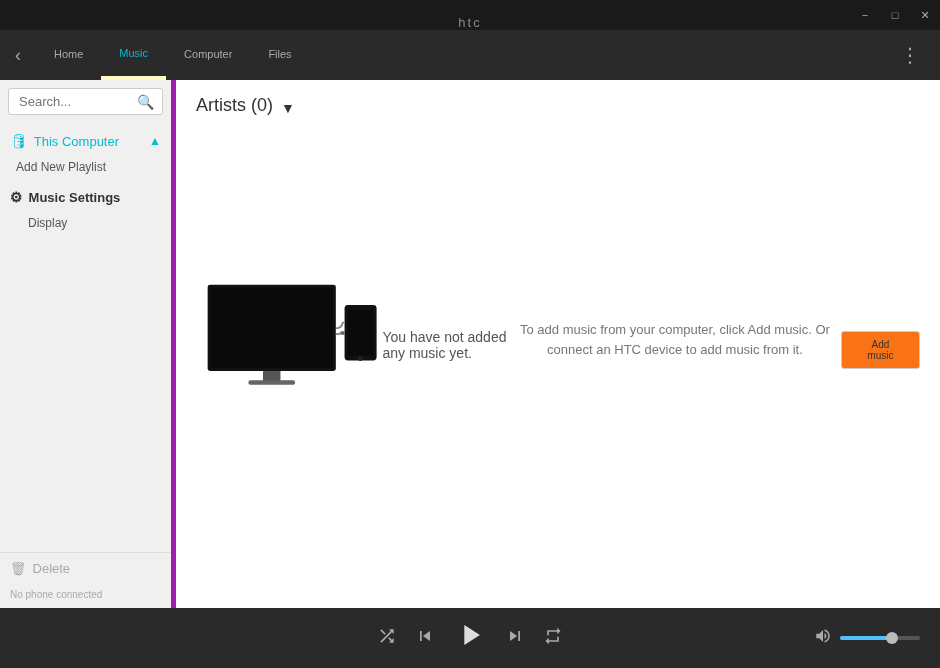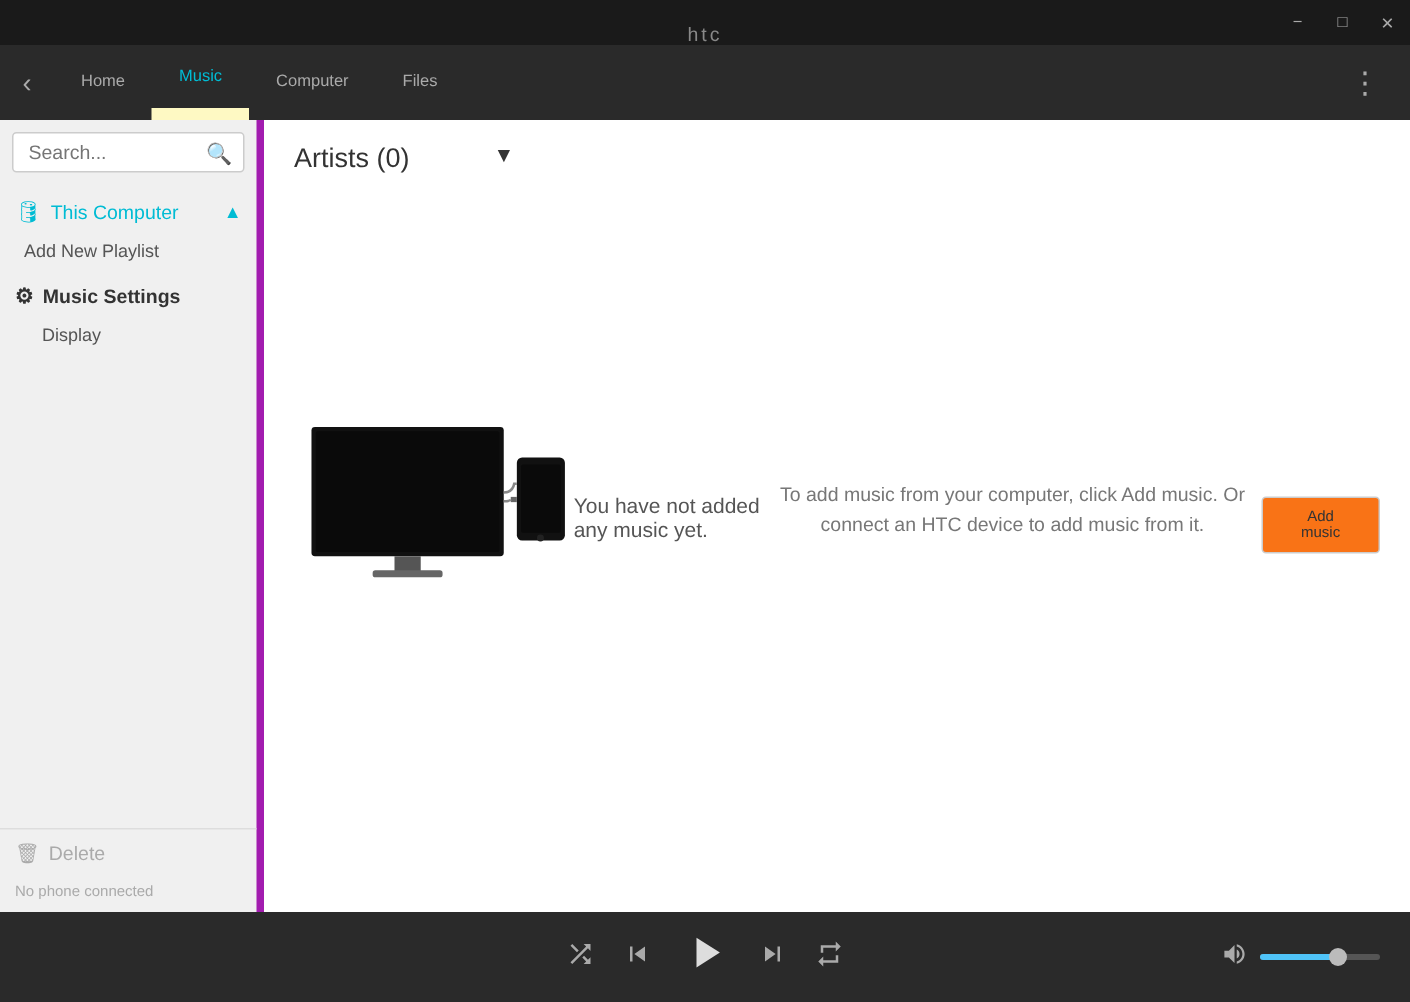--- a/index.html
+++ b/index.html
@@ -57,21 +57,21 @@
     .nav-tab {
       color: #aaa;
       font-size: 11px;
       padding: 0 18px;
       height: 50px;
       display: flex;
       align-items: center;
       cursor: pointer;
       border-bottom: 3px solid transparent;
     }
-    .nav-tab.active { color: #00bcd4; border-bottom: 8px solid #fef9c3; }
+    .nav-tab.active { color: #00bcd4; border-bottom: 4px solid #fef9c3; }
     .nav-more {
       position: absolute;
       right: 10px;
       color: #aaa;
       font-size: 20px;
       cursor: pointer;
       padding: 5px 10px;
     }
 
     
@@ -188,23 +188,22 @@
       flex: 1;
       background: #fff;
       display: flex;
       flex-direction: column;
       align-items: flex-start;
       padding: 15px 20px;
       overflow: auto;
     }
     .content-header {
       display: flex;
-      align-items: flex-start;
+      align-items: flex-end;
       margin-bottom: 20px;
-      gap: 48px;
     }
     .artists-title {
       font-size: 18px;
       color: #333;
       font-weight: normal;
     }
     .dropdown-arrow {
       margin-left: 8px;
       color: #333;
       font-size: 14px;

